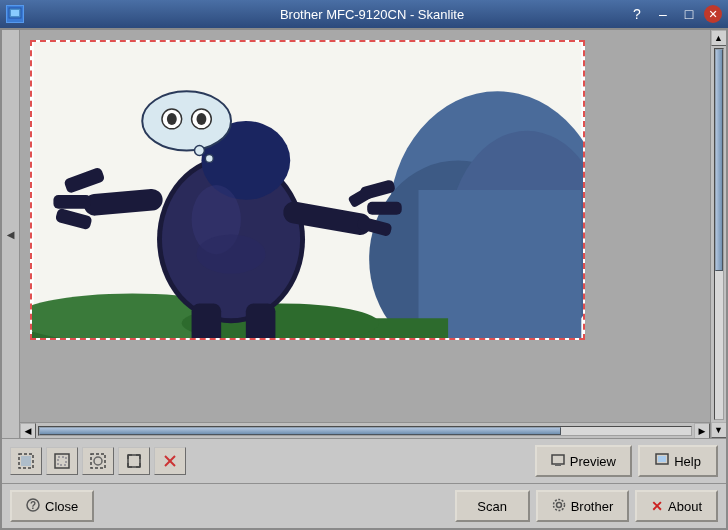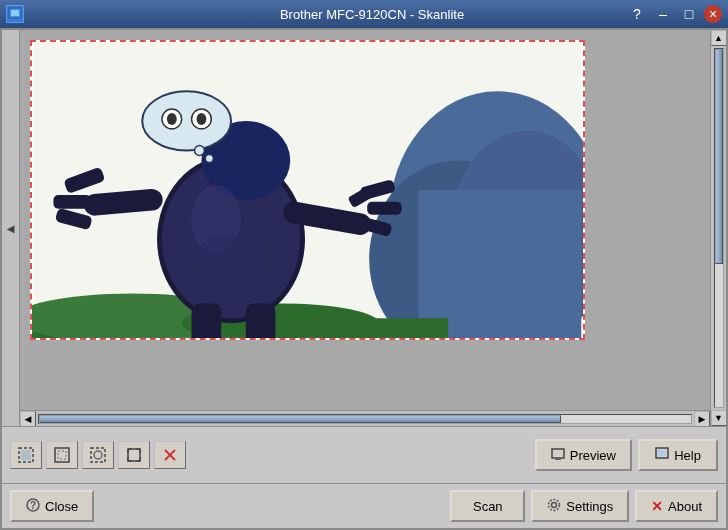--- a/index.html
+++ b/index.html
@@ -220,21 +220,21 @@
       border: 1px outset #b0b0b0;
       display: flex; align-items: center; justify-content: center;
       font-size: 9px;
       cursor: pointer; flex-shrink: 0;
     }
 
     
     .toolbar {
       display: flex;
       align-items: center;
-      padding: 12px 8px;
+      padding: 6px 8px;
       background: #c8c8c8;
       border-top: 1px solid #909090;
       gap: 4px;
     }
     .toolbar-btn {
       width: 32px;
       height: 28px;
       background: #d4d0c8;
       border: 1px outset #c0c0c0;
       display: flex; align-items: center; justify-content: center;
@@ -480,21 +480,21 @@
       <span>Scan</span>
     </button>
 
     <button class="bottom-btn">
       <span>
         <svg width="14" height="14" viewBox="0 0 14 14">
           <circle cx="7" cy="7" r="2.5" fill="none" stroke="#555" stroke-width="1.5"></circle>
           <circle cx="7" cy="7" r="5.5" fill="none" stroke="#555" stroke-width="1.5" stroke-dasharray="2,1.5"></circle>
         </svg>
       </span>
-      <span>Settings</span>
+      <span>Brother</span>
     </button>
 
     <button class="bottom-btn close-action">
       <span class="x-icon">✕</span>
       <span>About</span>
     </button>
   </div>
 </div>
 
 </body></html>

